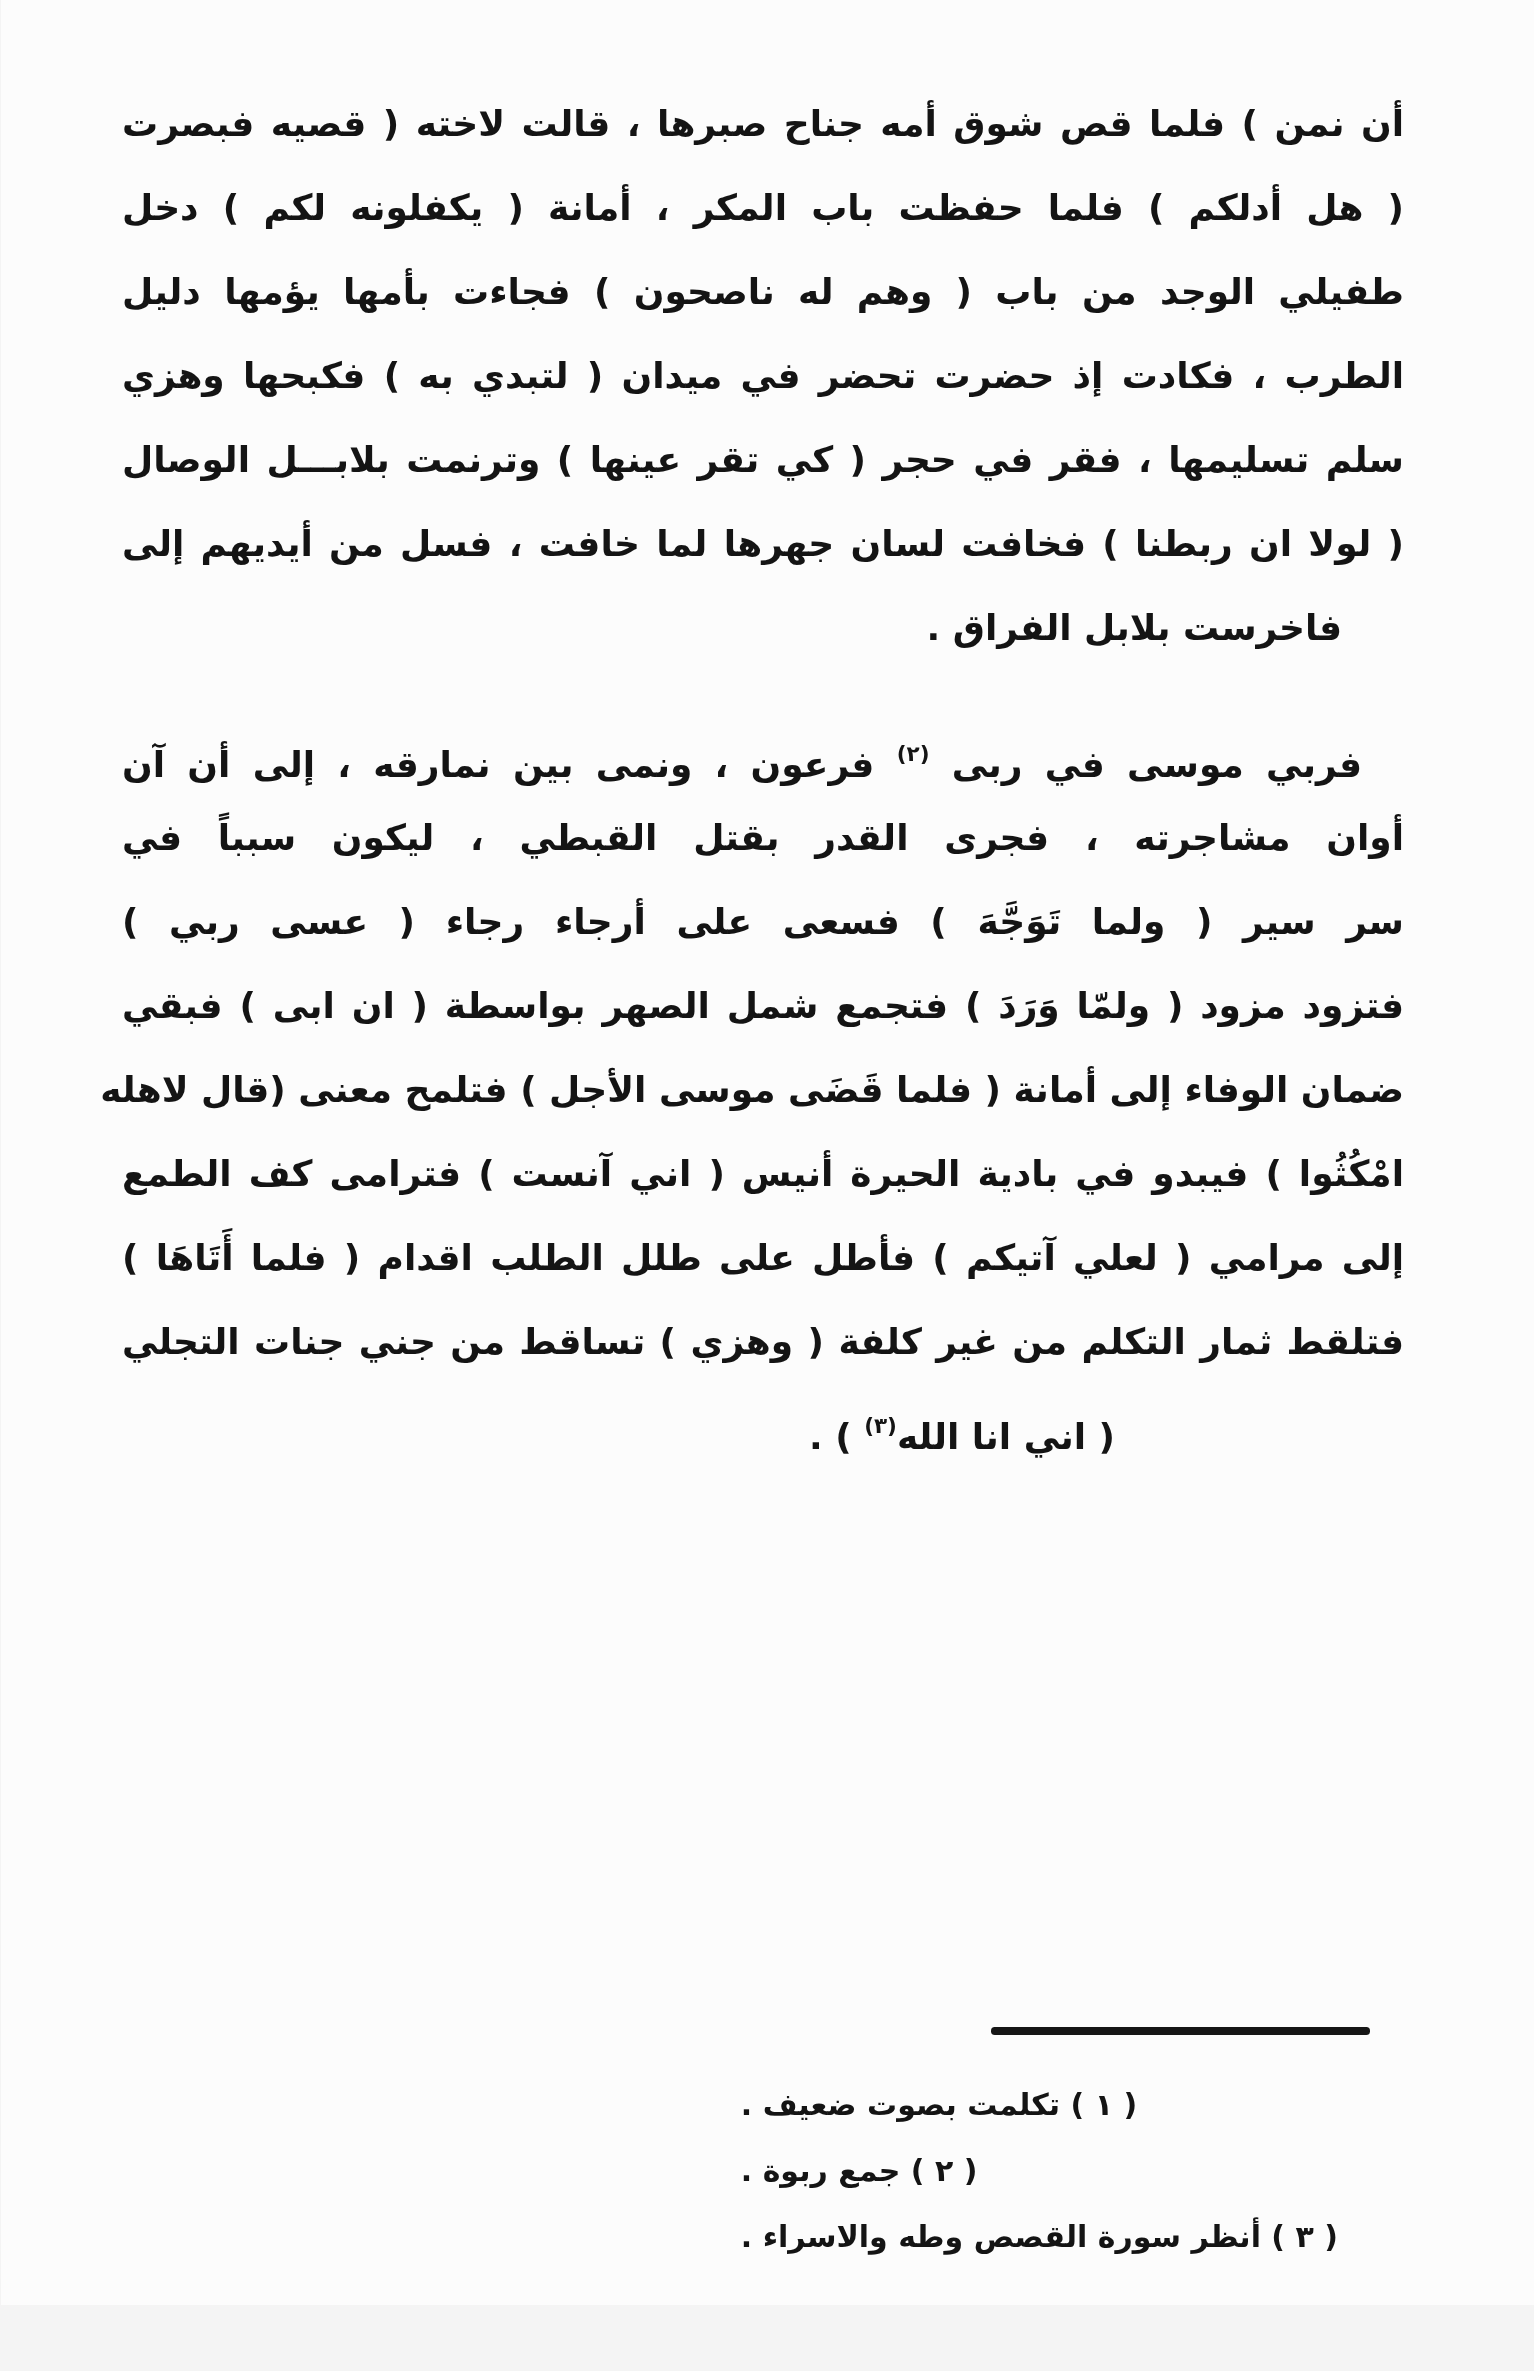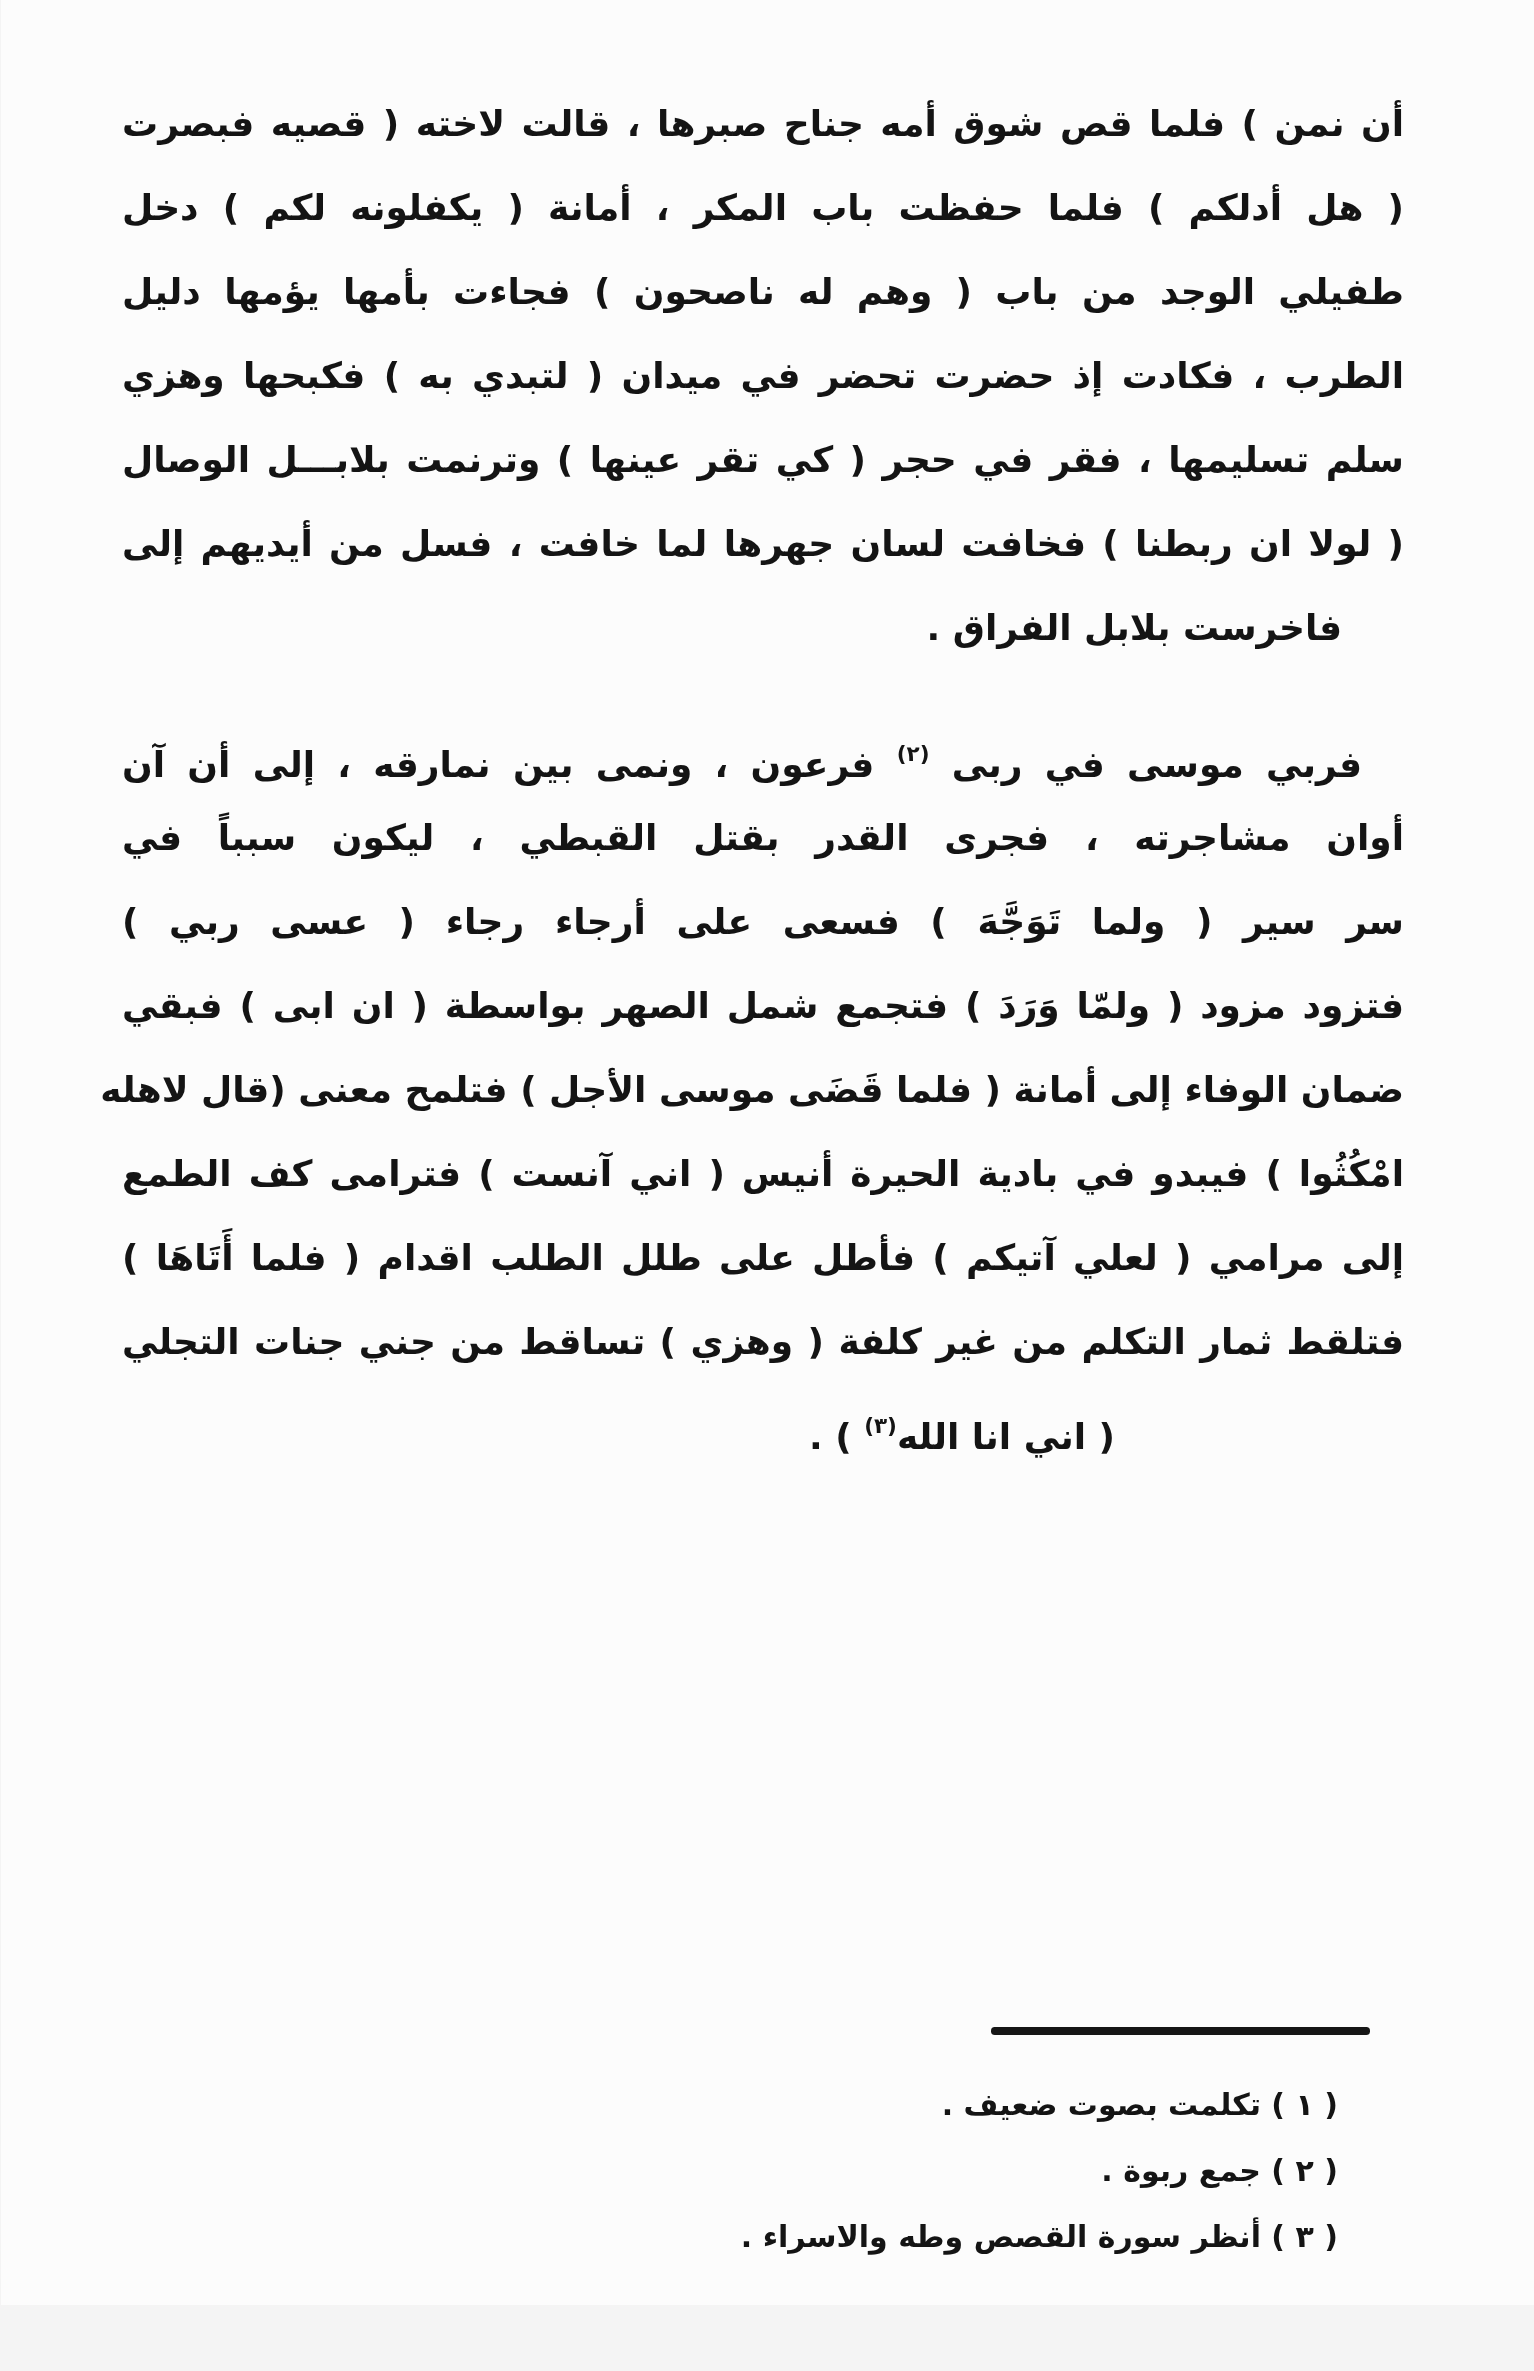--- a/index.html
+++ b/index.html
@@ -55,21 +55,21 @@
     left: 991px;
     width: 379px;
     height: 8.4px;
     background: #161616;
     border-radius: 3.7px;
   }
   .footnotes {
     position: absolute;
     top: 2072px;
     right: 197px;
-    text-align: right;
+    text-align: left;
     direction: rtl;
   }
   .fn-line {
     font-size: 30px;
     line-height: 66px;
     white-space: nowrap;
   }
   .page-number {
     position: absolute;
     top: 2290px;

